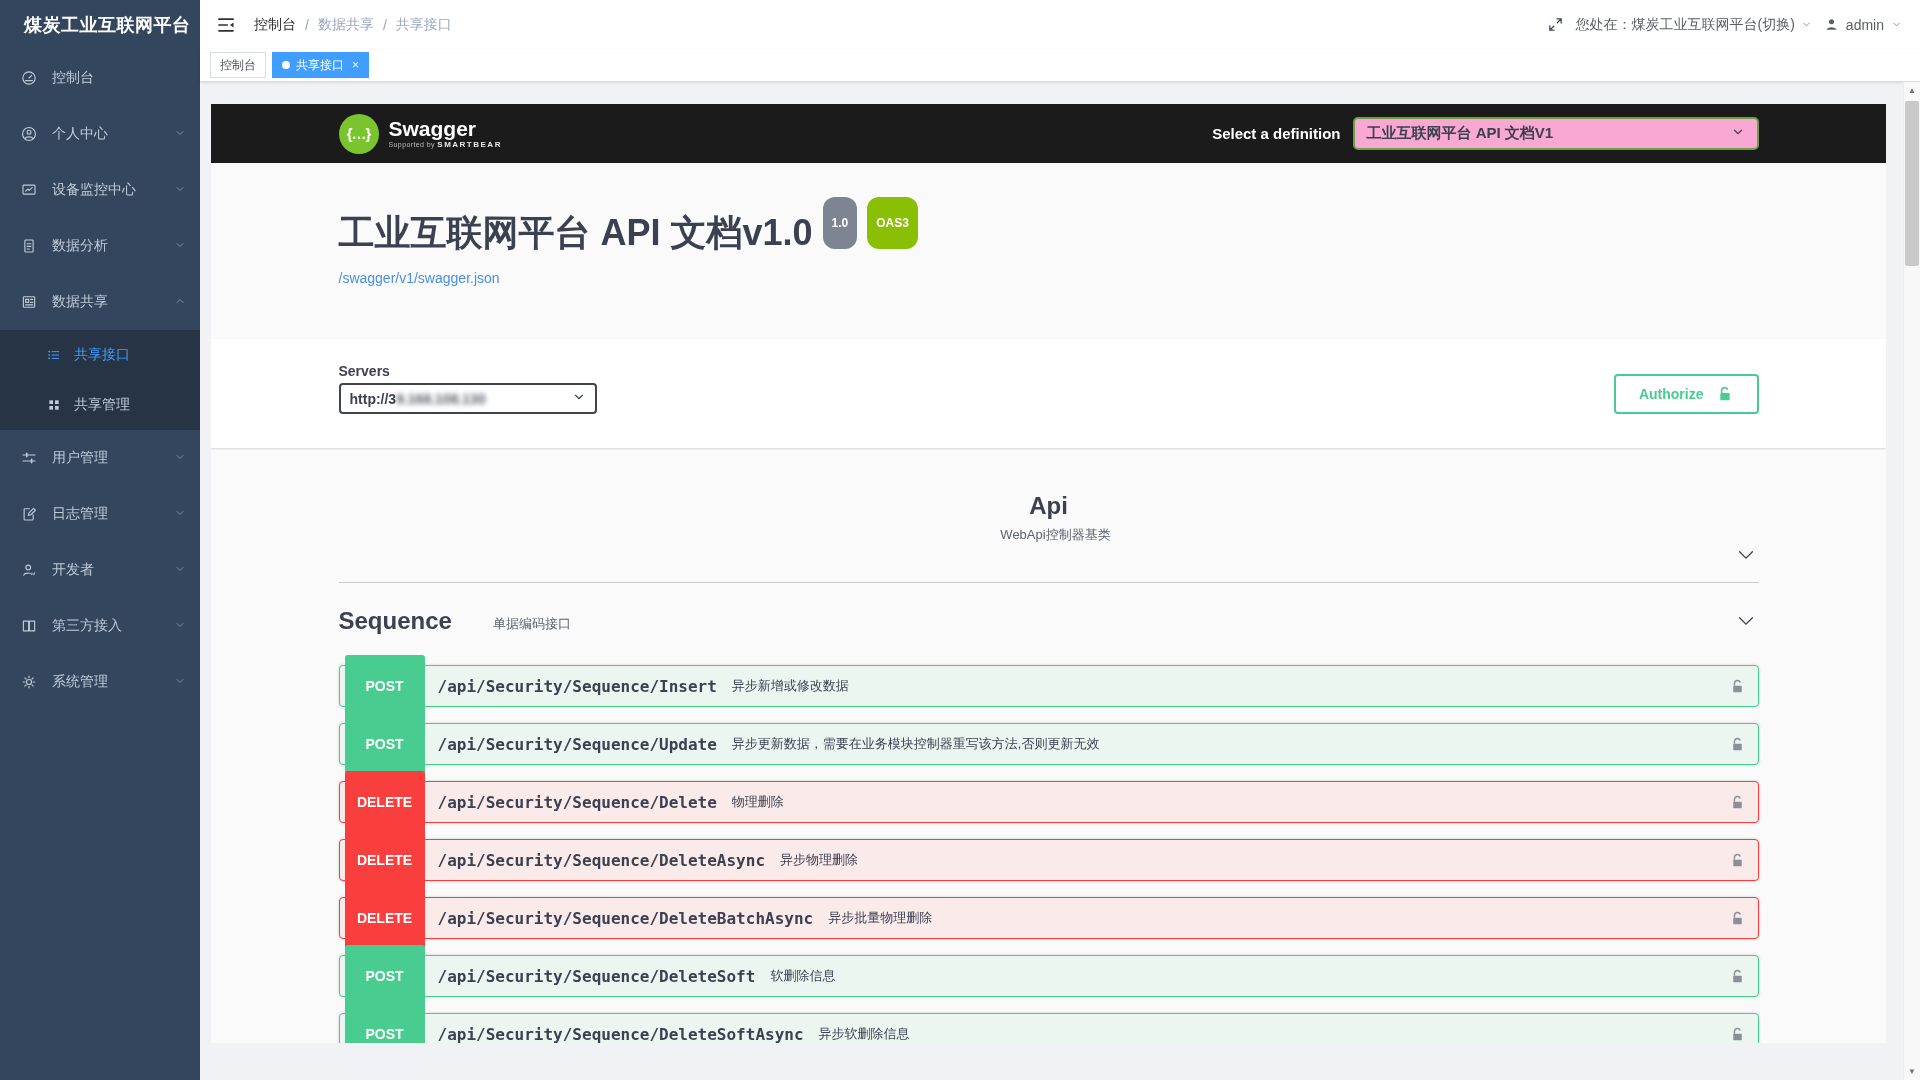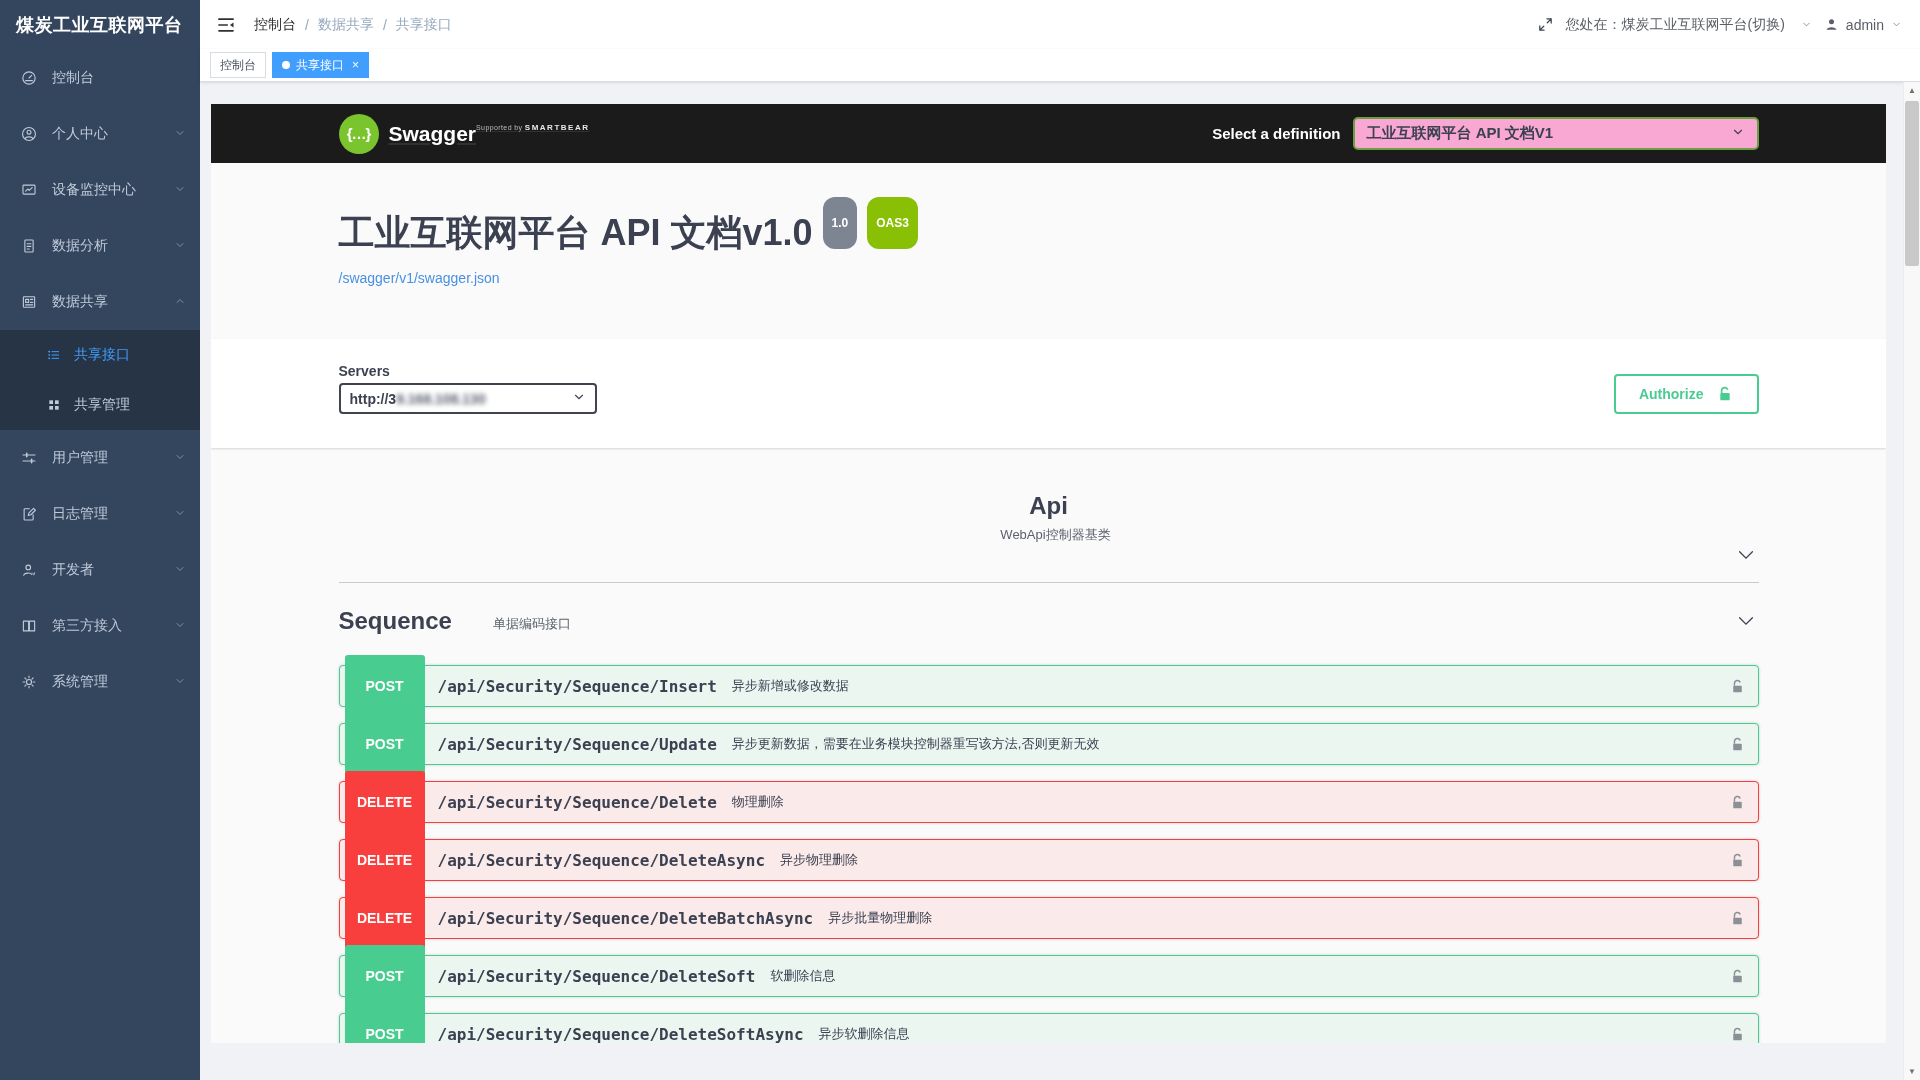--- a/index.html
+++ b/index.html
@@ -2,21 +2,21 @@
 <html><head>
 <meta charset="utf-8">
 <style>
   * { box-sizing: border-box; margin: 0; padding: 0; }
   html,body { width:1920px; height:1080px; overflow:hidden; }
   body { font-family:"Liberation Sans","DejaVu Sans",sans-serif; background:#f0f2f5; color:#303133; }
   .app { display:flex; width:100%; height:100%; }
 
   
   .sidebar { width:200px; flex-shrink:0; background:#34455e; color:#bfcbd9; display:flex; flex-direction:column; }
-  .logo { height:50px; display:flex; align-items:center; padding-left:16px; color:#fff; font-weight:bold; font-size:18px; letter-spacing:.5px; }
+  .logo { height:50px; display:flex; align-items:center; padding-left:24px; color:#fff; font-weight:bold; font-size:18px; letter-spacing:.5px; }
   .menu { flex:1; }
   .menu-item { height:56px; display:flex; align-items:center; padding:0 14px 0 20px; font-size:14px; cursor:pointer; }
   .mi-icon { width:18px; height:18px; margin-right:14px; flex-shrink:0; }
   .mi-icon svg { width:18px; height:18px; stroke:currentColor; fill:none; stroke-width:1.5; stroke-linecap:round; stroke-linejoin:round; }
   .mi-label { flex:1; }
   .mi-chev svg { width:12px; height:12px; stroke:#7e8fa3; fill:none; stroke-width:2; stroke-linecap:round; }
   .mi-chev.up svg { transform:rotate(180deg); }
   .submenu { background:#263445; }
   .sub-item { height:50px; display:flex; align-items:center; padding-left:46px; font-size:14px; cursor:pointer; }
   .sub-item .mi-icon { width:16px; height:16px; margin-right:12px; }
@@ -29,41 +29,41 @@
   .hamburger { margin-right:18px; cursor:pointer; display:flex; }
   .hamburger svg { width:20px; height:20px; }
   .breadcrumb { display:flex; align-items:center; font-size:14px; }
   .crumb { color:#303133; }
   .crumb.muted { color:#97a8be; }
   .crumb-sep { color:#97a8be; margin:0 9px; }
   .crumb-sep::before { content:"/"; }
   .topbar-right { margin-left:auto; display:flex; align-items:center; gap:12px; color:#5a5e66; font-size:14px; }
   .fullscreen-btn { display:flex; cursor:pointer; }
   .fullscreen-btn svg { width:17px; height:17px; stroke:#3c4353; fill:none; stroke-width:1.8; stroke-linecap:round; }
-  .tenant { display:flex; align-items:center; gap:16px; cursor:pointer; }
+  .tenant { display:flex; align-items:center; gap:6px; cursor:pointer; }
   .user { display:flex; align-items:center; gap:7px; cursor:pointer; }
   .user svg.person { width:15px; height:15px; fill:#5a5e66; }
   .small-chev svg { width:11px; height:11px; stroke:#7e8fa3; fill:none; stroke-width:2; stroke-linecap:round; }
 
   .tabbar { height:33px; background:#fff; border-bottom:1px solid #d8dce5; box-shadow:0 1px 3px 0 rgba(0,0,0,.10); display:flex; align-items:center; padding:0 10px; gap:6px; flex-shrink:0; }
   .tag { height:26px; display:inline-flex; align-items:center; padding:0 9px; border:1px solid #d8dce5; background:#fff; font-size:12px; color:#495060; cursor:pointer; }
   .tag.active { background:#409eff; border-color:#409eff; color:#fff; }
   .tag .dot { width:8px; height:8px; border-radius:50%; background:#fff; display:inline-block; margin-right:6px; }
   .tag .close { margin-left:8px; font-size:12px; line-height:1; cursor:pointer; }
 
   
   .content { position:relative; flex:1; }
   .swagger-panel { position:absolute; left:11px; right:34px; top:22px; bottom:37px; background:#fafafa; overflow:hidden; }
   .sw-wrap { width:1420px; margin:0 auto; }
 
   .sw-topbar { height:59px; background:#1b1b1b; display:flex; align-items:center; }
   .sw-topbar .sw-wrap { display:flex; align-items:center; }
   .sw-brand { display:flex; align-items:center; gap:10px; }
   .sw-logo-circle { width:40px; height:40px; border-radius:50%; background:#7ac42d; color:#fff; display:flex; align-items:center; justify-content:center; font-weight:bold; font-size:15px; letter-spacing:-1px; }
-  .sw-brand-text { display:flex; flex-direction:row;text-decoration:underline; }
+  .sw-brand-text { display:flex; flex-direction:column; }
   .sw-brand-name { color:#fff; font-weight:bold; font-size:21px; line-height:22px; }
   .sw-brand-sub { font-size:7px; color:#bcbcbc; letter-spacing:.4px; }
   .sw-brand-sub b { color:#e8e8e8; font-size:8px; letter-spacing:1.5px; }
   .sw-def { margin-left:auto; display:flex; align-items:center; gap:12px; }
   .sw-def-label { color:#fff; font-weight:bold; font-size:15px; }
   .sw-select { width:406px; height:33px; background:#f9a8d4; border:2px solid #6ba03f; border-radius:5px; display:flex; align-items:center; padding:0 12px; font-size:15px; font-weight:bold; color:#3b4151; cursor:pointer; }
   .sw-select .chev { margin-left:auto; }
   .chev svg { width:14px; height:14px; stroke:#3b4151; fill:none; stroke-width:2; stroke-linecap:round; }
 
   .sw-info { padding:34px 0 52px; }

